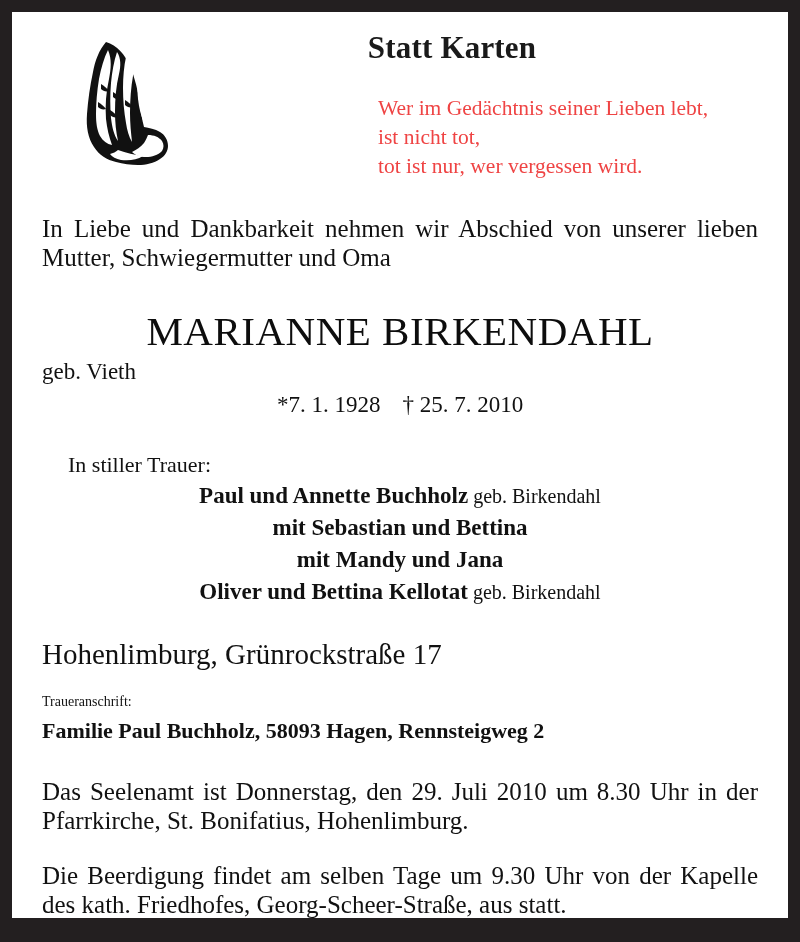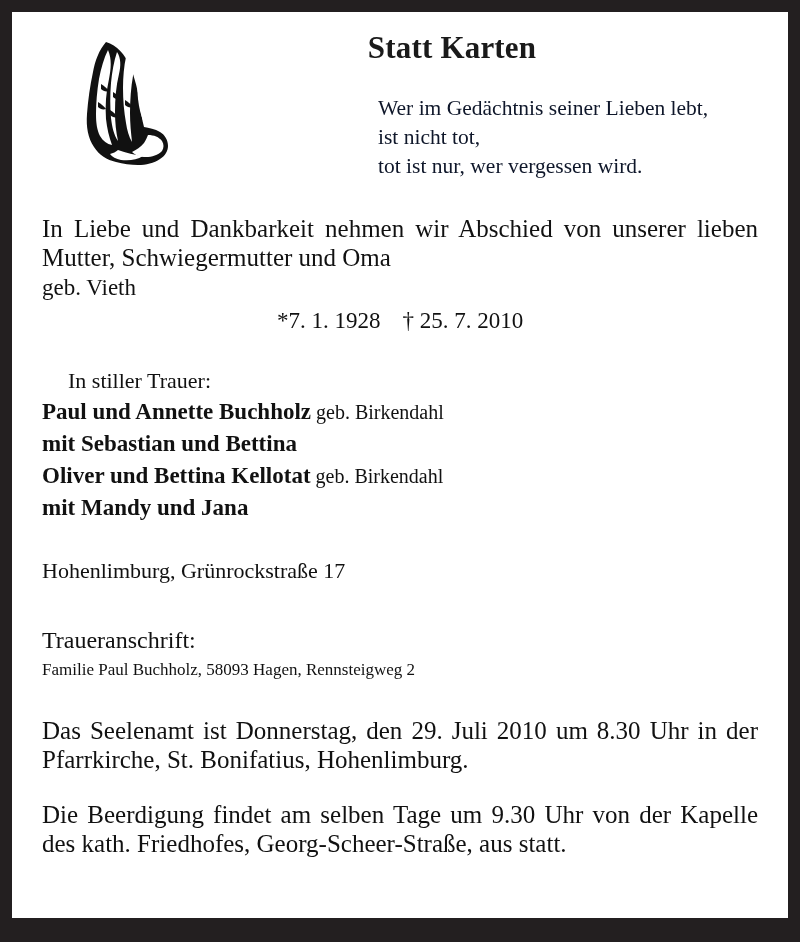--- a/index.html
+++ b/index.html
@@ -65,21 +65,21 @@
     color: #1a1a1a;
     letter-spacing: 0.2px;
   }
 
   #verse {
     position: absolute;
     left: 366px;
     top: 82px;
     font-size: 21.5px;
     line-height: 29px;
-    color: #0f172a;
+    color: #ef4444;
     white-space: pre-line;
   }
 
   
   #body {
     position: relative;
     padding: 0 30px 0 30px;
   }
 
   .para {
@@ -126,47 +126,49 @@
     line-height: 30px;
     color: #111;
     margin-top: 30px;
     margin-left: 26px;
   }
 
   .mourner-line {
     font-size: 22px;
     line-height: 31px;
     color: #111;
+    text-align: center;
   }
   .mourner-line .m-name {
     font-weight: bold;
     font-size: 23px;
   }
   .mourner-line .m-suffix {
     font-weight: normal;
     font-size: 20px;
   }
 
   #place-line {
+    font-size: 29px;
+    line-height: 29px;
+    color: #111;
+    margin-top: 32px;
+  }
+
+  #contact-heading {
+    font-size: 14px;
+    line-height: 29px;
+    color: #111;
+    margin-top: 18px;
+  }
+  #contact-address {
     font-size: 22px;
     line-height: 29px;
     color: #111;
-    margin-top: 32px;
-  }
-
-  #contact-heading {
-    font-size: 24px;
-    line-height: 29px;
-    color: #111;
-    margin-top: 41px;
-  }
-  #contact-address {
-    font-size: 17px;
-    line-height: 29px;
-    color: #111;
+    font-weight: bold;
   }
 
   #service-para { margin-top: 32px; }
   #burial-para  { margin-top: 26px; }
 </style>
 </head>
 <body>
 
 <div id="notice">
   <div id="paper">
@@ -221,41 +223,42 @@
 
       <div id="verse">Wer im Gedächtnis seiner Lieben lebt,
 ist nicht tot,
 tot ist nur, wer vergessen wird.</div>
     </div>
 
     <div id="body">
 
       <div id="intro" class="para">In Liebe und Dankbarkeit nehmen wir Abschied von unserer lieben Mutter, Schwiegermutter und Oma</div>
 
+      <div id="deceased-name">MARIANNE BIRKENDAHL</div>
 
       <div id="maiden-name">geb. Vieth</div>
 
       <div id="dates">
         <span>*7. 1. 1928</span><span class="gap"></span><span>† 25. 7. 2010</span>
       </div>
 
       <div id="mourners-heading">In stiller Trauer:</div>
 
       <div id="mourners-list">
         <div class="mourner-line">
           <span class="m-name">Paul und Annette Buchholz</span><span class="m-suffix"> geb. Birkendahl</span>
         </div>
         <div class="mourner-line">
           <span class="m-name">mit Sebastian und Bettina</span><span class="m-suffix"></span>
         </div>
         <div class="mourner-line">
+          <span class="m-name">mit Mandy und Jana</span><span class="m-suffix"></span>
+        </div>
+        <div class="mourner-line">
           <span class="m-name">Oliver und Bettina Kellotat</span><span class="m-suffix"> geb. Birkendahl</span>
-        </div>
-        <div class="mourner-line">
-          <span class="m-name">mit Mandy und Jana</span><span class="m-suffix"></span>
         </div>
       </div>
 
       <div id="place-line">Hohenlimburg, Grünrockstraße 17</div>
 
       <div id="contact-heading">Traueranschrift:</div>
 
       <div id="contact-address">Familie Paul Buchholz, 58093 Hagen, Rennsteigweg 2</div>
 
       <div id="service-para" class="para">Das Seelenamt ist Donnerstag, den 29. Juli 2010 um 8.30 Uhr in der Pfarrkirche, St. Bonifatius, Hohenlimburg.</div>

